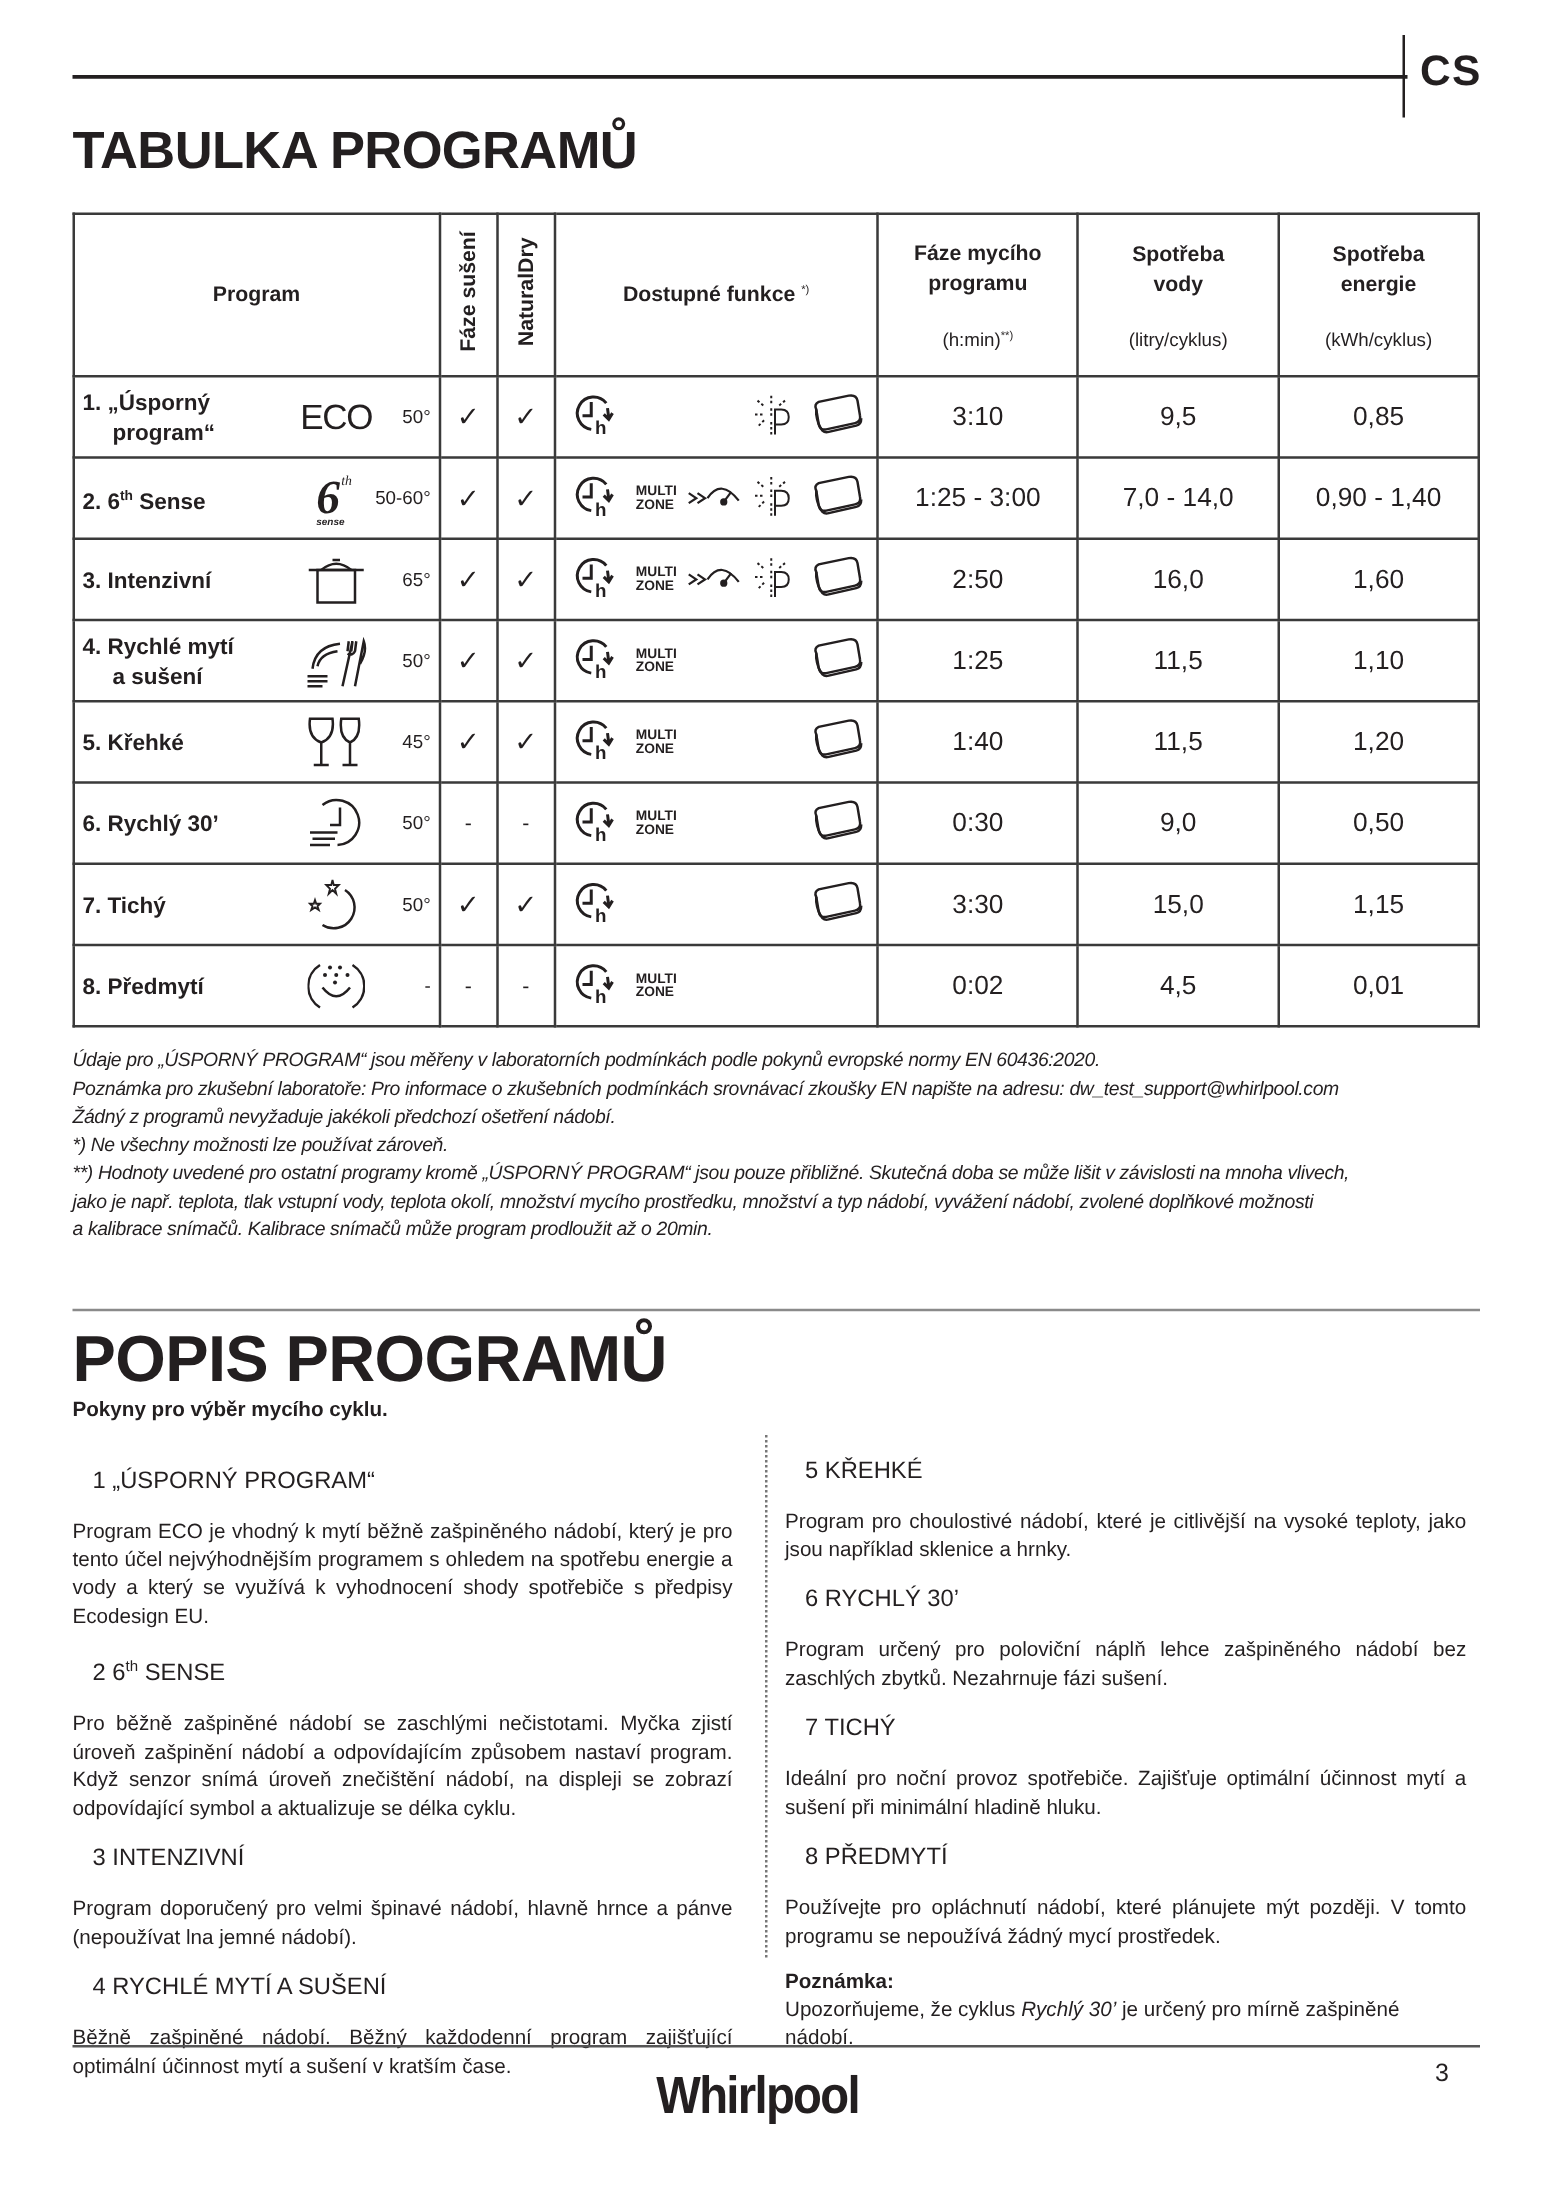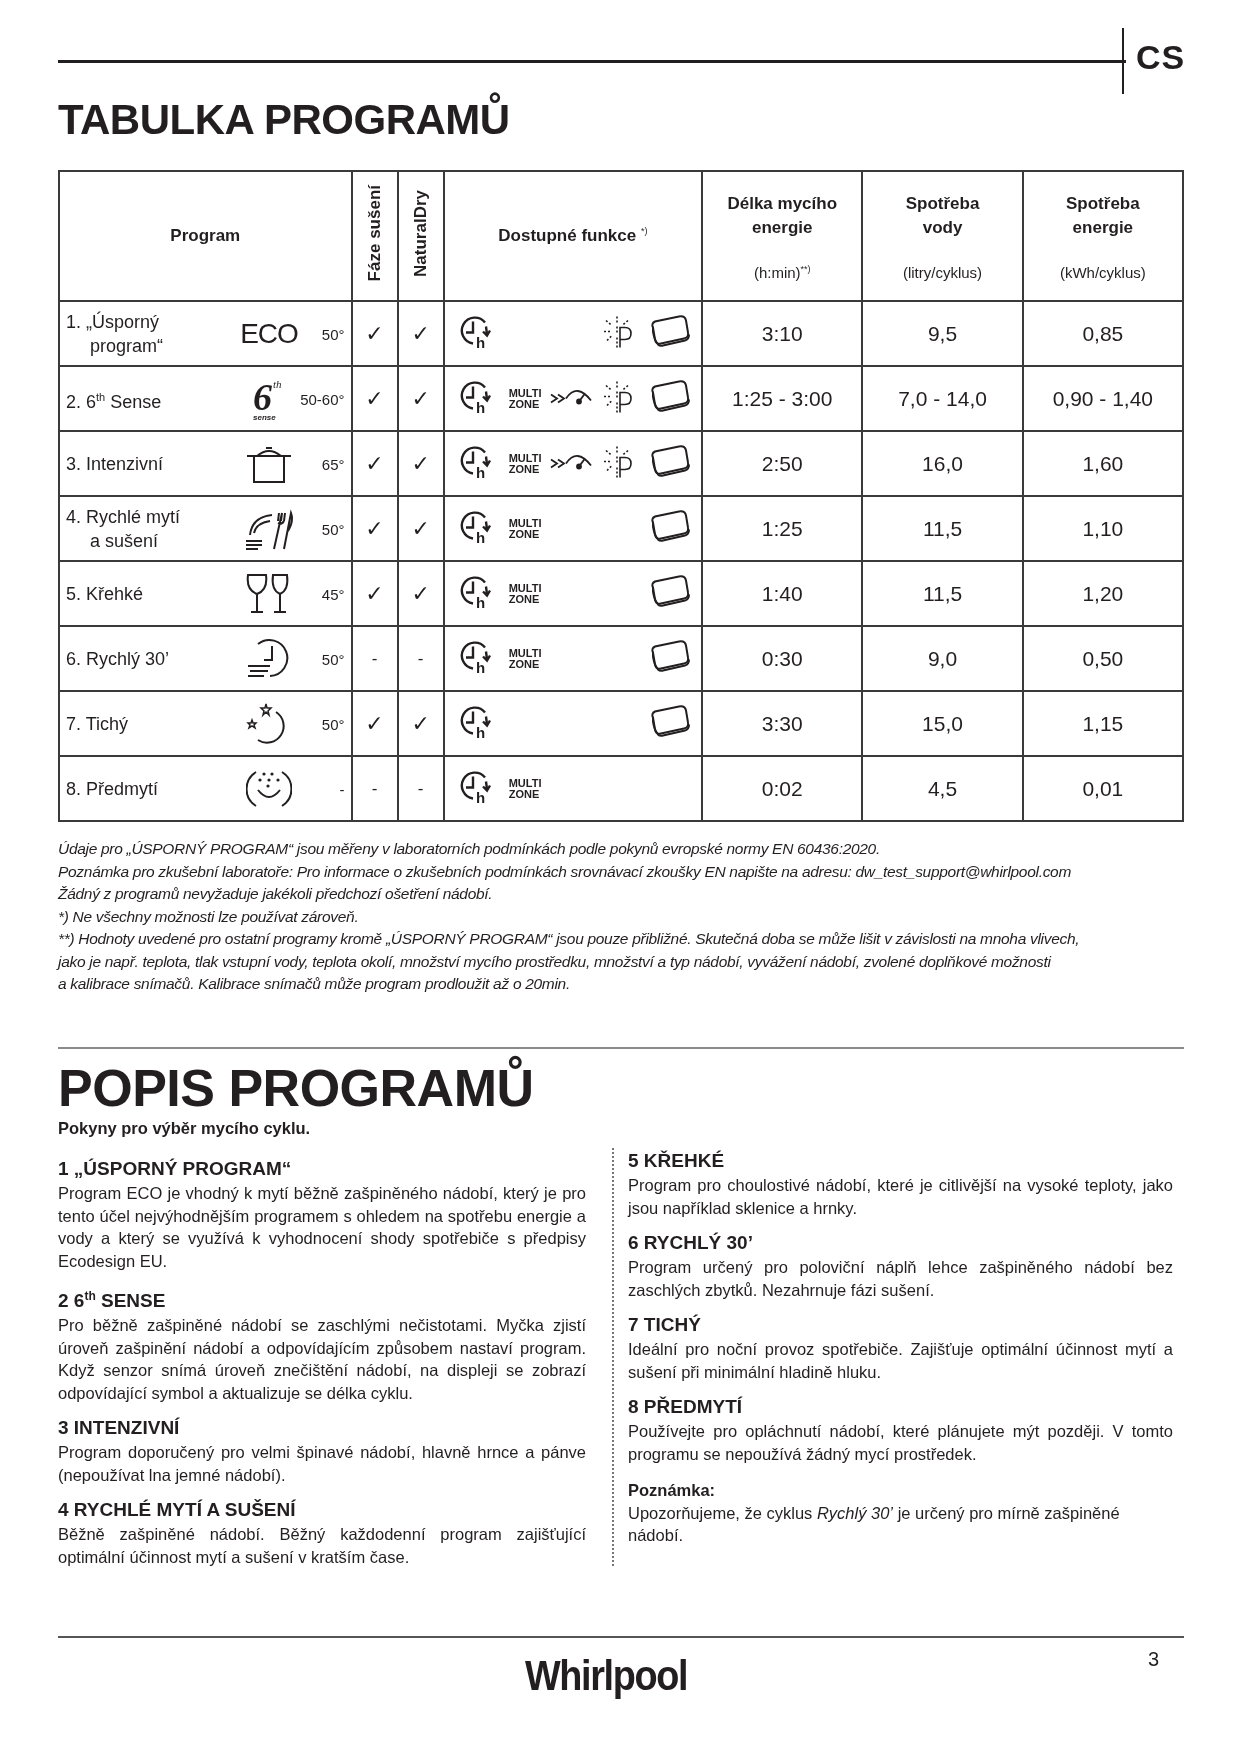--- a/index.html
+++ b/index.html
@@ -9,21 +9,21 @@
   .lang { position:absolute; left:1136px; top:38px; font-size:34px; font-weight:bold; letter-spacing:1px; }
   .title1 { position:absolute; left:58px; top:96px; font-size:42px; font-weight:bold; letter-spacing:-0.5px; }
   table.prog { position:absolute; left:58px; top:170px; width:1126px; border-collapse:collapse; font-size:17px; }
   table.prog td, table.prog th { border:2px solid #3a3a3a; padding:0; }
   table.prog th { height:128px; font-weight:bold; font-size:17px; text-align:center; vertical-align:middle; }
   table.prog th .sub { font-weight:normal; font-size:15px; display:block;margin-top:24px; }
   table.prog th sup { font-size:9px; font-weight:normal; }
   .vert { writing-mode:vertical-rl; transform:rotate(180deg); display:inline-block; white-space:nowrap; font-size:17px; }
   table.prog td { height:63px; }
   .pcell { position:relative; width:290px; }
-  .pname { position:absolute; left:6px; top:50%; transform:translateY(-50%); font-weight:normal; font-size:18px; line-height:24px; }
+  .pname { position:absolute; left:6px; top:50%; transform:translateY(-50%); font-weight:bold; font-size:18px; line-height:24px; }
   .pname .l2 { display:block; padding-left:24px; }
   .pname sup { font-size:11px; }
   .picon { position:absolute; left:178px; top:50%; transform:translateY(-50%); width:62px; height:48px; display:flex; align-items:center; justify-content:center; }
   .ptemp { position:absolute; right:6px; top:50%; transform:translateY(-50%); font-size:15px; }
   td.mark { width:88px; text-align:center; font-size:24px; }
   td.mark2 { width:88px; text-align:center; font-size:24px; }
   td.func { width:256px; position:relative; }
   .f-delay { position:absolute; left:14px; top:50%; transform:translateY(-50%); }
   .f-multi { position:absolute; left:64px; top:50%; transform:translateY(-50%); font-size:11px; font-weight:bold; line-height:11px; }
   .f-turbo { position:absolute; left:104px; top:50%; transform:translateY(-50%); }
@@ -33,21 +33,21 @@
   .notes { position:absolute; left:58px; top:838px; width:1130px; font-style:italic; font-size:15.5px; line-height:22.5px; letter-spacing:-0.3px; }
   .notes div { white-space:nowrap; }
   .midline { position:absolute; left:58px; top:1047px; width:1126px; height:2px; background:#8a8a8a; }
   .title2 { position:absolute; left:58px; top:1058px; font-size:52px; font-weight:bold; letter-spacing:-0.5px; }
   .intro { position:absolute; left:58px; top:1119px; font-size:16.5px; font-weight:bold; }
   .col { position:absolute; width:528px; font-size:16.5px; line-height:22.5px; }
   .col.left { left:58px; top:1156px; }
   .col.right { left:628px; top:1148px; width:545px; }
   .divider { position:absolute; left:612px; top:1148px; height:418px; border-left:2px dotted #777; }
   .sec { margin-bottom:11px; }
-  .sec h3 { margin:0; font-size:19px; font-weight:bold; line-height:26px; }
+  .sec h3 { margin:16px; font-size:19px; font-weight:normal; line-height:26px; }
   .sec h3 sup { font-size:12px; }
   .sec p { margin:0; text-align:justify; }
   .note-h { font-weight:bold; margin-top:14px; }
   .botline { position:absolute; left:58px; top:1636px; width:1126px; height:2px; background:#555; }
   .logo { position:absolute; left:525px; top:1652px; font-size:42px; font-weight:bold; letter-spacing:-1.5px; transform:scaleX(0.9); transform-origin:left; }
   .pagenum { position:absolute; left:1148px; top:1648px; font-size:20px; }
 </style>
 </head>
 <body>
 
@@ -58,21 +58,21 @@
 <div class="title1">TABULKA PROGRAMŮ</div>
 
 <table class="prog">
   <thead>
     <tr>
       <th style="width:290px;"><span>Program</span></th>
       <th style="width:44px;"><span class="vert">Fáze sušení</span></th>
       <th style="width:44px;"><span class="vert">NaturalDry</span></th>
       <th><span>Dostupné funkce</span> <sup>*)</sup></th>
       <th style="width:158px;">
-          <span style="display:block;width:110px;margin:0 auto;line-height:24px;">Délka mycího energie</span>
+          <span style="display:block;width:110px;margin:0 auto;line-height:24px;">Fáze mycího programu</span>
           <span class="sub"><span>(h:min)</span><sup>**)</sup></span>
         </th>
       <th style="width:158px;">
           <span style="display:block;width:90px;margin:0 auto;line-height:24px;">Spotřeba vody</span>
           <span class="sub">(litry/cyklus)</span>
         </th>
       <th style="width:158px;">
           <span style="display:block;width:90px;margin:0 auto;line-height:24px;">Spotřeba energie</span>
           <span class="sub">(kWh/cyklus)</span>
         </th>

